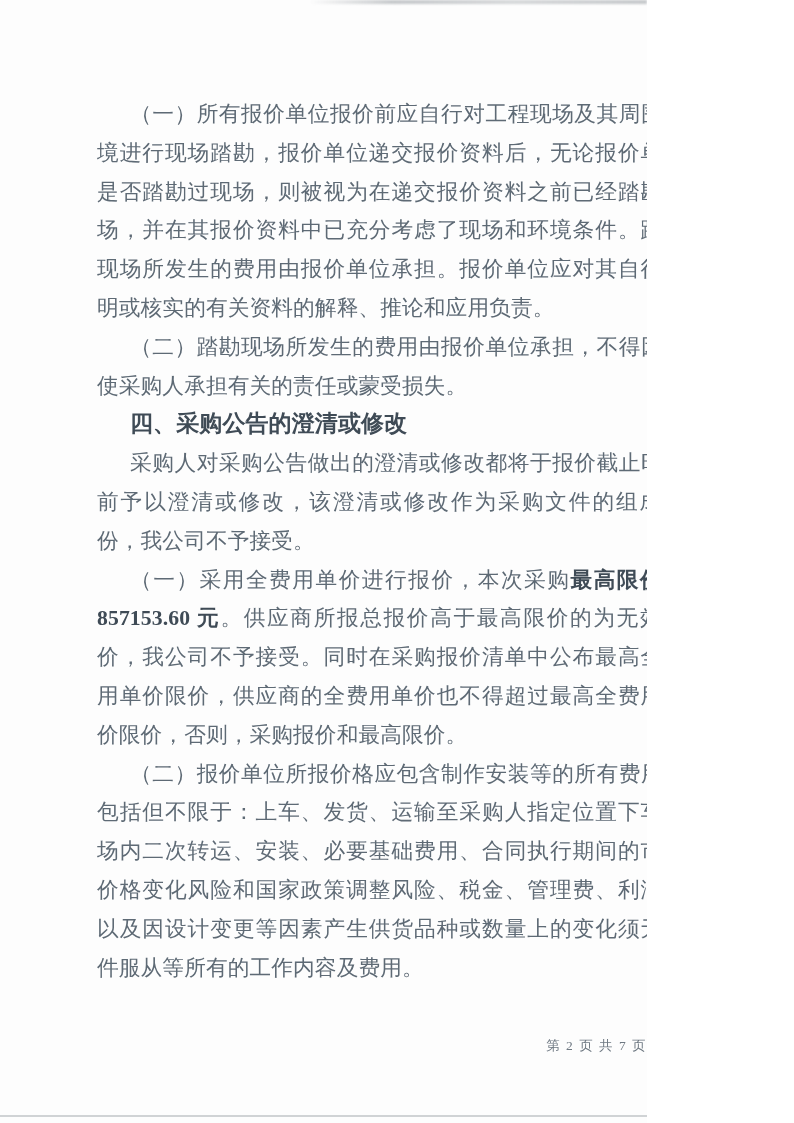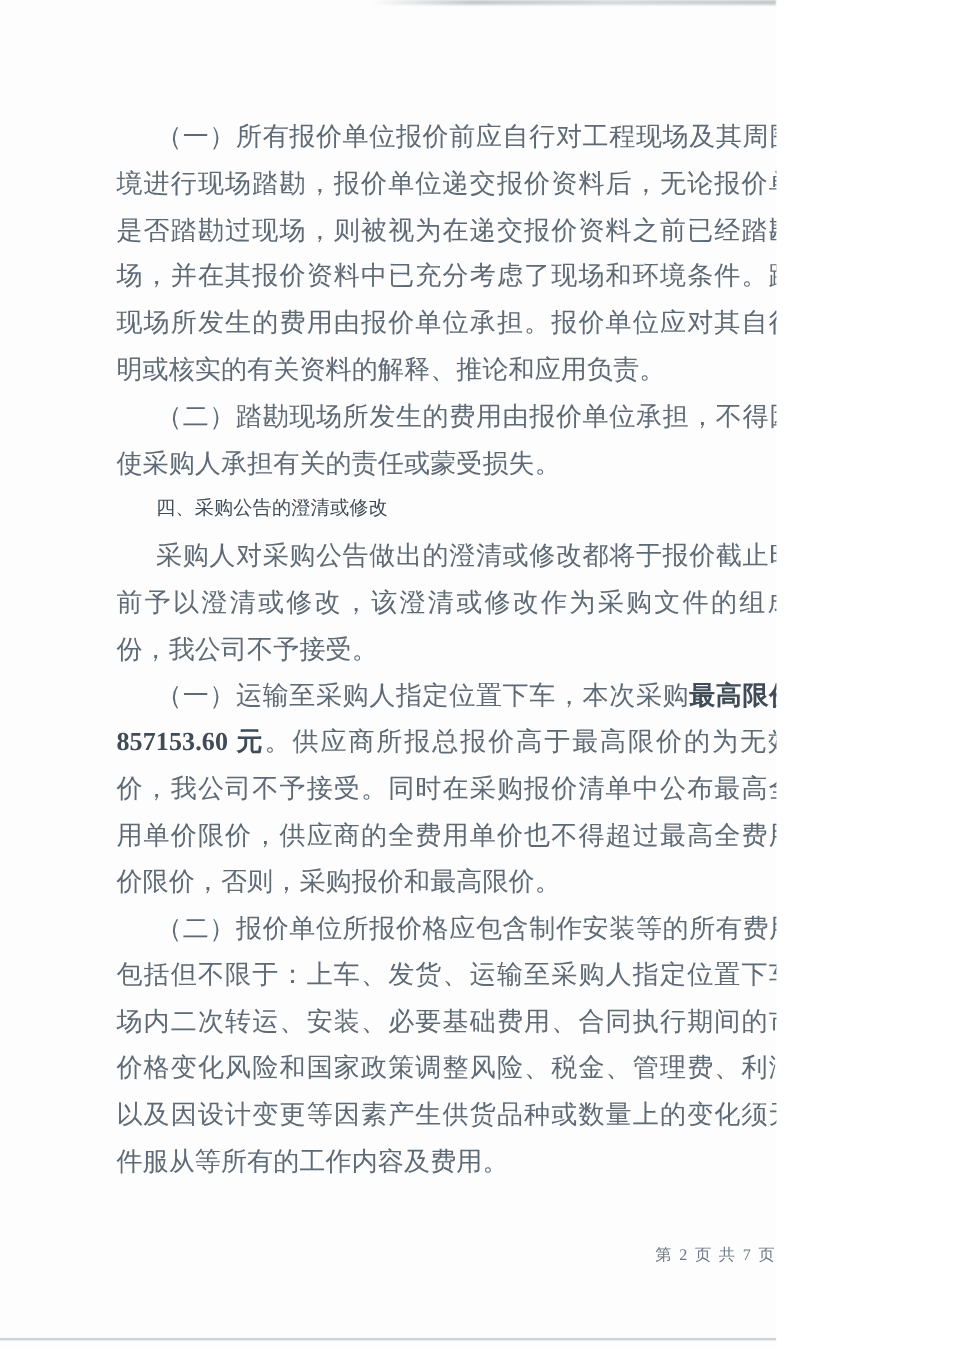--- a/index.html
+++ b/index.html
@@ -53,22 +53,22 @@
     line-height: 38.8px;
     color: #5e6a75;
     text-align: justify;
     letter-spacing: 0.1px;
   }
   .content p {
     margin: 0;
     text-indent: 33px;
   }
   .content p.heading {
-    font-weight: normal;
-    font-size: 16px;
+    font-weight: bold;
+    font-size: 23px;
     color: #3f4b56;
     text-indent: 33px;
     text-align: left;
   }
   .bold-run {
     font-weight: bold;
     color: #3f4b56;
   }
   
   .footer {
@@ -94,21 +94,21 @@
 
 <div class="screen">
 
   <div class="scan-strip-top"></div>
 
   <div class="content">
     <p>（一）所有报价单位报价前应自行对工程现场及其周围环境进行现场踏勘，报价单位递交报价资料后，无论报价单位是否踏勘过现场，则被视为在递交报价资料之前已经踏勘现场，并在其报价资料中已充分考虑了现场和环境条件。踏勘现场所发生的费用由报价单位承担。报价单位应对其自行查明或核实的有关资料的解释、推论和应用负责。</p>
     <p>（二）踏勘现场所发生的费用由报价单位承担，不得因此使采购人承担有关的责任或蒙受损失。</p>
     <p class="heading">四、采购公告的澄清或修改</p>
     <p>采购人对采购公告做出的澄清或修改都将于报价截止时间前予以澄清或修改，该澄清或修改作为采购文件的组成部份，我公司不予接受。</p>
-    <p><span>（一）运输至采购人指定位置下车，本次采购</span><span class="bold-run">最高限价为 857153.60 元</span><span>。供应商所报总报价高于最高限价的为无效报价，我公司不予接受。同时在采购报价清单中公布最高全费用单价限价，供应商的全费用单价也不得超过最高全费用单价限价，否则，采购报价和最高限价。</span></p>
+    <p><span>（一）采用全费用单价进行报价，本次采购</span><span class="bold-run">最高限价为 857153.60 元</span><span>。供应商所报总报价高于最高限价的为无效报价，我公司不予接受。同时在采购报价清单中公布最高全费用单价限价，供应商的全费用单价也不得超过最高全费用单价限价，否则，采购报价和最高限价。</span></p>
     <p>（二）报价单位所报价格应包含制作安装等的所有费用。包括但不限于：上车、发货、运输至采购人指定位置下车、场内二次转运、安装、必要基础费用、合同执行期间的市场价格变化风险和国家政策调整风险、税金、管理费、利润、以及因设计变更等因素产生供货品种或数量上的变化须无条件服从等所有的工作内容及费用。</p>
   </div>
 
   <div class="footer">第 2 页 共 7 页</div>
 
   <svg class="stamp" viewBox="0 0 30 112" aria-hidden="true">
     <path d="M8 16 C9 10 13 4 17 3 C19 6 16 13 12 17 C10 18.5 8.5 18 8 16 Z" fill="#cf5148" opacity="0.85"></path>
     <path d="M10 30 C14 27 17 28 16 32 C15 36 11 38 10 42 C12 43 15 42 16 44" fill="none" stroke="#e39b94" stroke-width="2" stroke-linecap="round"></path>
     <path d="M12 54 C13 57 13 60 12 63" fill="none" stroke="#e39b94" stroke-width="2.4" stroke-linecap="round"></path>
     <path d="M15 67 L13 71" fill="none" stroke="#e8a8a0" stroke-width="2" stroke-linecap="round"></path>

